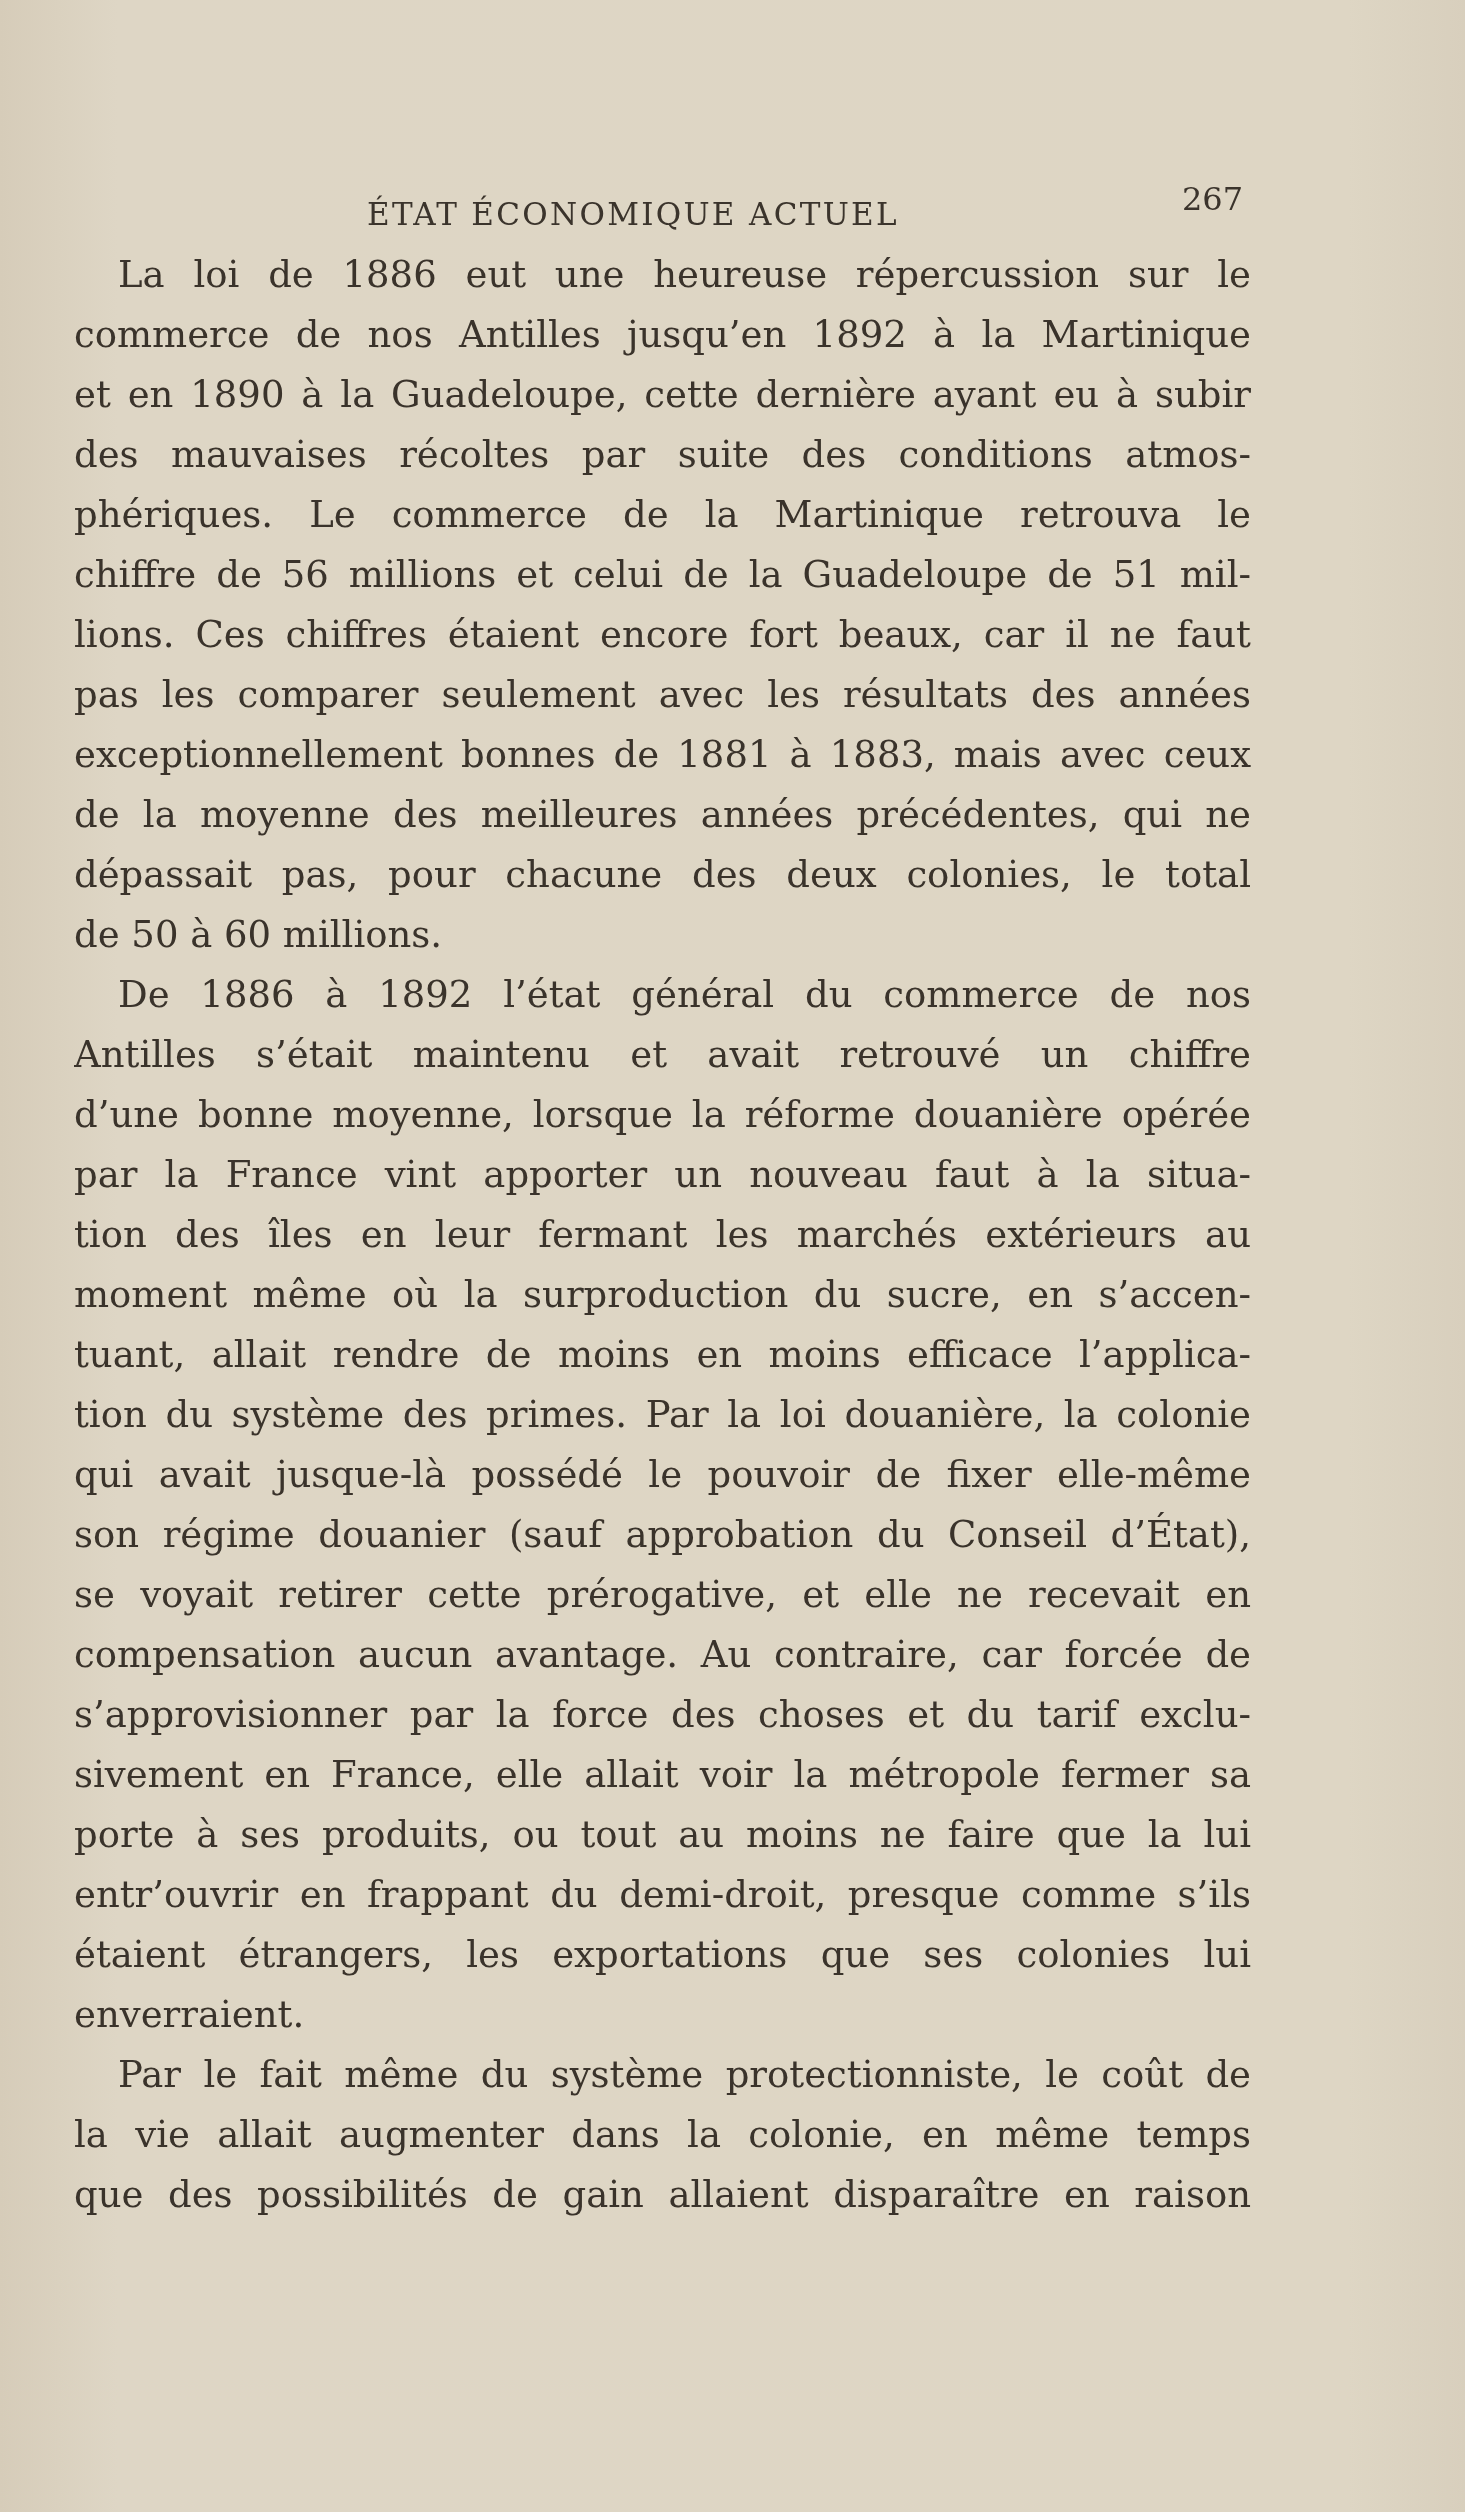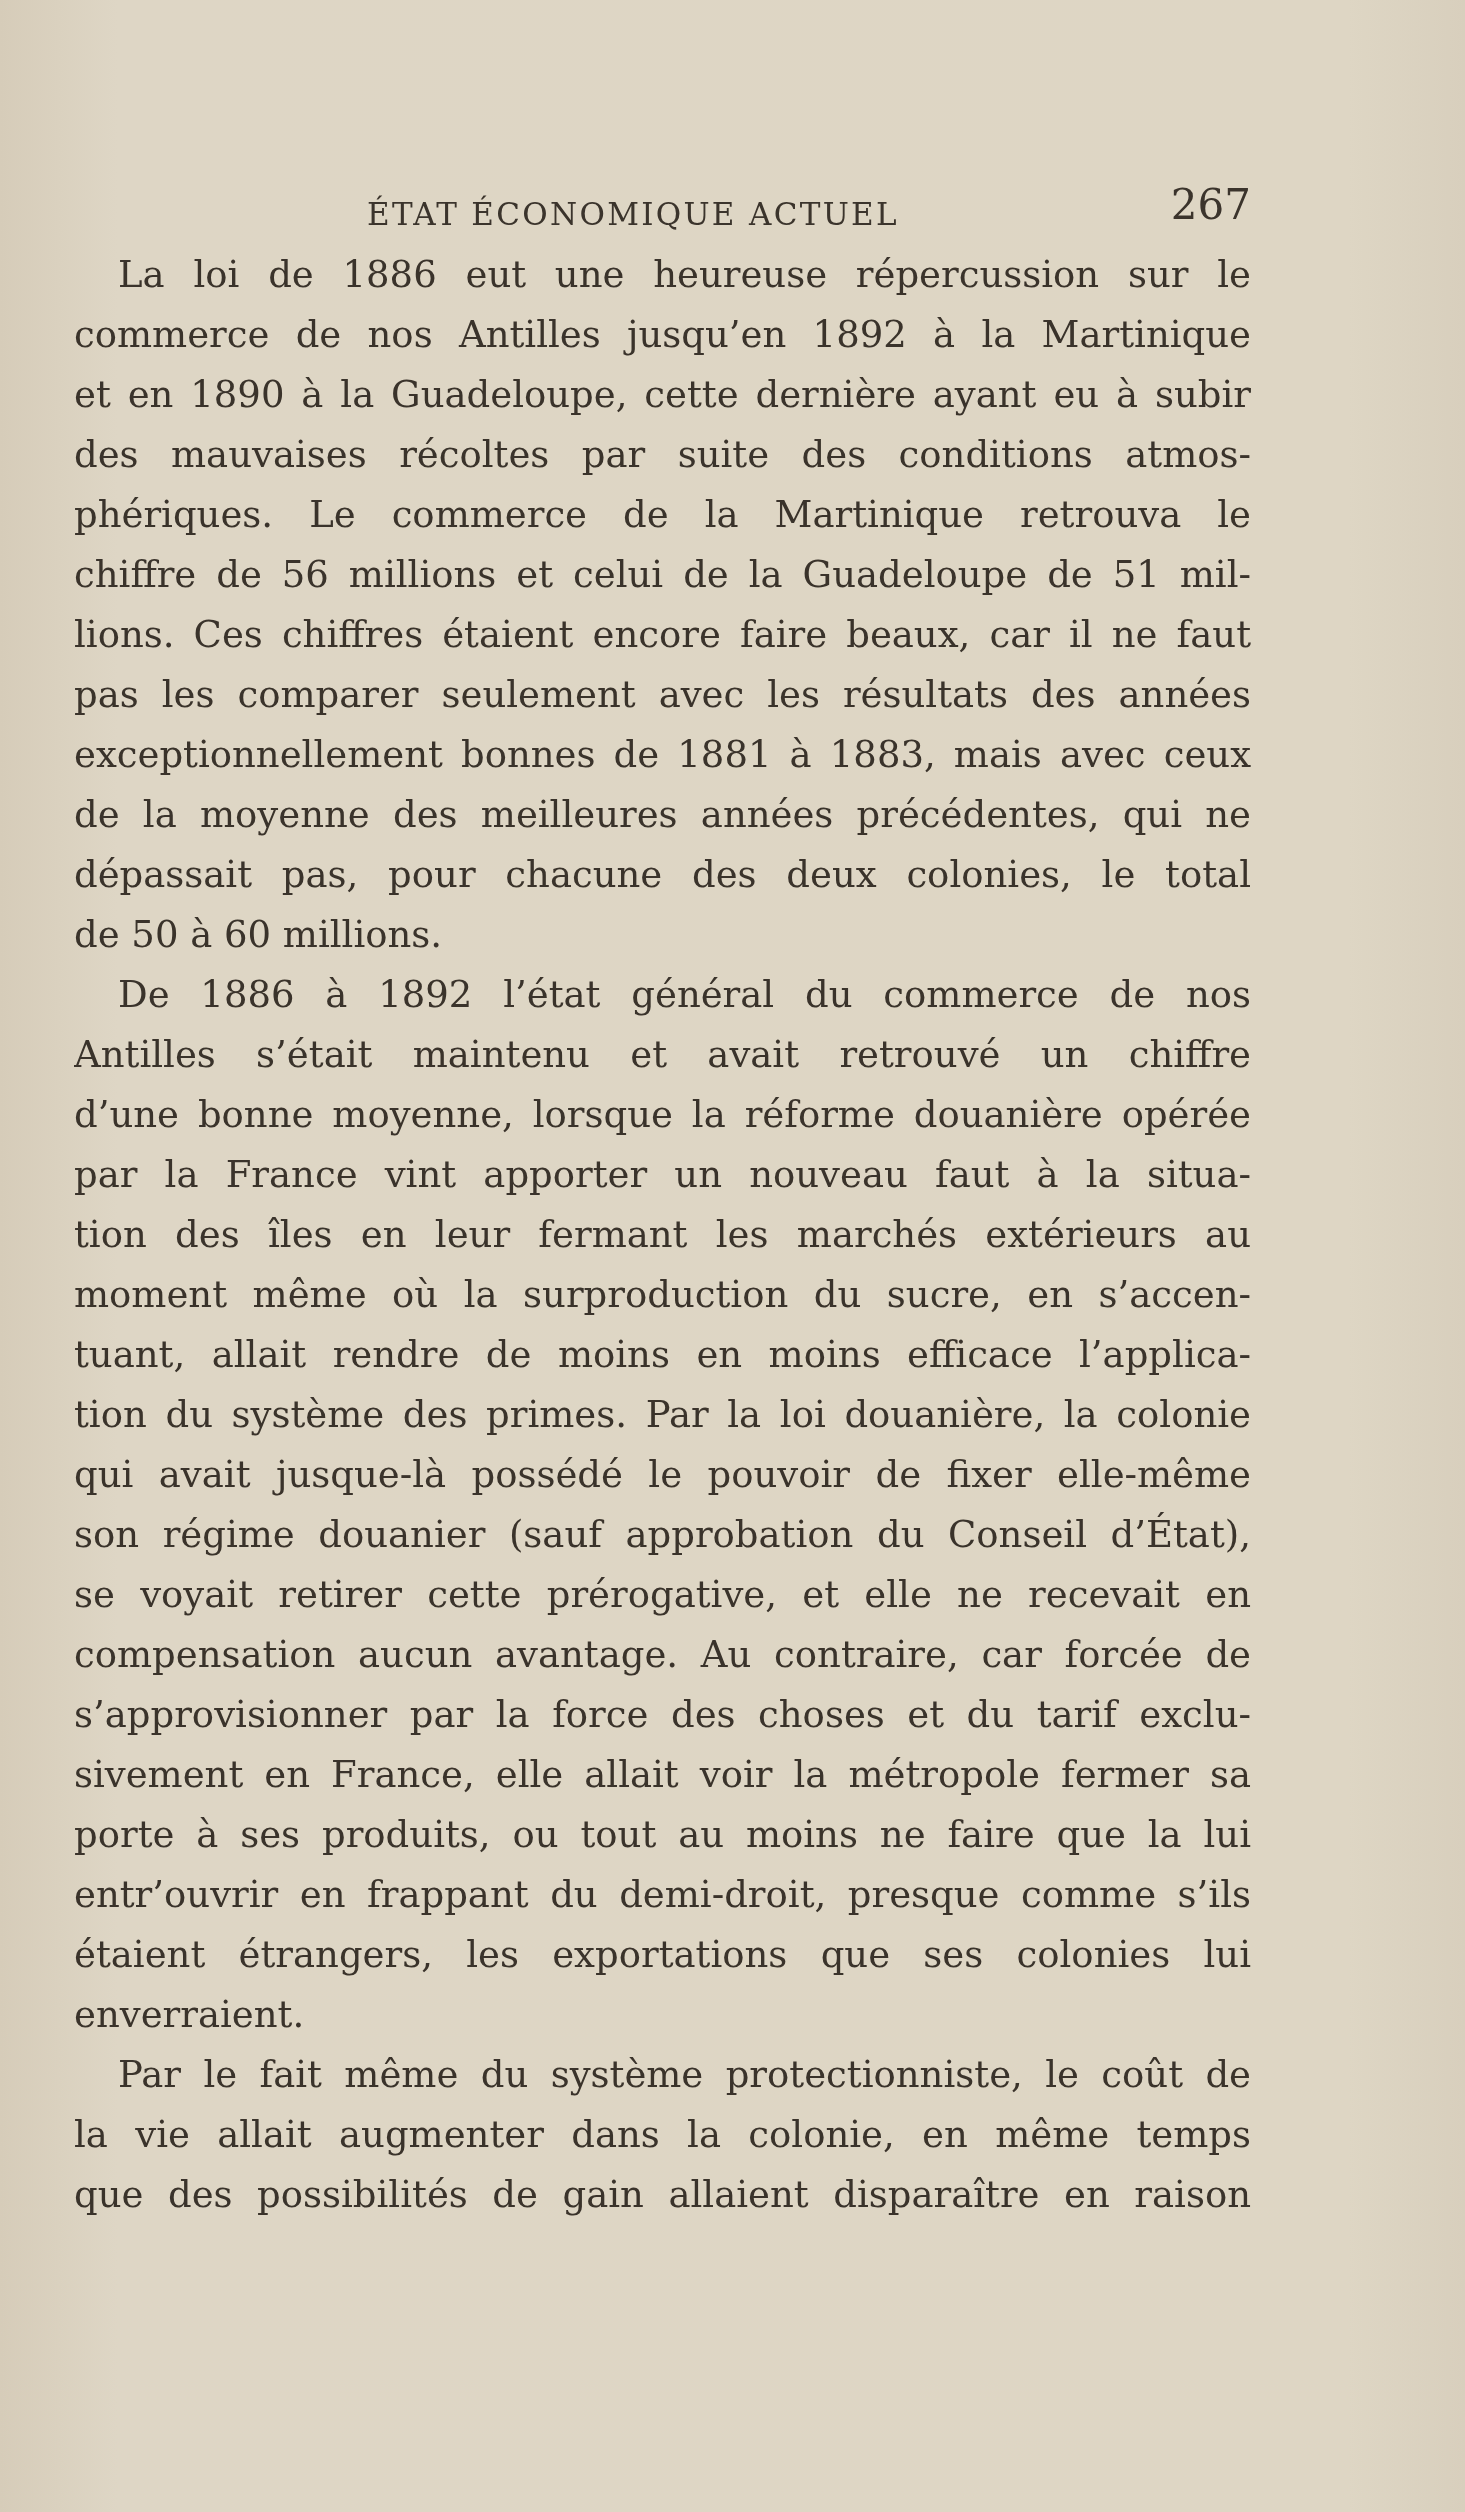--- a/index.html
+++ b/index.html
@@ -26,23 +26,23 @@
   .running-title {
     position: absolute;
     left: 293px;
     top: 22px;
     font-size: 31px;
     letter-spacing: 2.3px;
     color: #3b342c;
   }
   .page-number {
     position: absolute;
-    right: 0;
+    right: 8px;
     top: 6.3px;
-    font-size: 42px;
+    font-size: 32px;
     color: #3b342c;
     text-align: center;
   }
   .body-text {
     margin-top: 7.8px;
   }
   .line {
     display: block;
     height: 60px;
     line-height: 60px;
@@ -64,21 +64,21 @@
     <span class="page-number">267</span>
   </div>
   <div class="body-text" id="body-text">
       <div>
         <span class="line indent">La loi de 1886 eut une heureuse répercussion sur le</span>
         <span class="line">commerce de nos Antilles jusqu’en 1892 à la Martinique</span>
         <span class="line">et en 1890 à la Guadeloupe, cette dernière ayant eu à subir</span>
         <span class="line">des mauvaises récoltes par suite des conditions atmos-</span>
         <span class="line">phériques. Le commerce de la Martinique retrouva le</span>
         <span class="line">chiffre de 56 millions et celui de la Guadeloupe de 51 mil-</span>
-        <span class="line">lions. Ces chiffres étaient encore faire beaux, car il ne faut</span>
+        <span class="line">lions. Ces chiffres étaient encore fort beaux, car il ne faut</span>
         <span class="line">pas les comparer seulement avec les résultats des années</span>
         <span class="line">exceptionnellement bonnes de 1881 à 1883, mais avec ceux</span>
         <span class="line">de la moyenne des meilleures années précédentes, qui ne</span>
         <span class="line">dépassait pas, pour chacune des deux colonies, le total</span>
         <span class="line last">de 50 à 60 millions.</span>
       </div>
       <div>
         <span class="line indent">De 1886 à 1892 l’état général du commerce de nos</span>
         <span class="line">Antilles s’était maintenu et avait retrouvé un chiffre</span>
         <span class="line">d’une bonne moyenne, lorsque la réforme douanière opérée</span>

